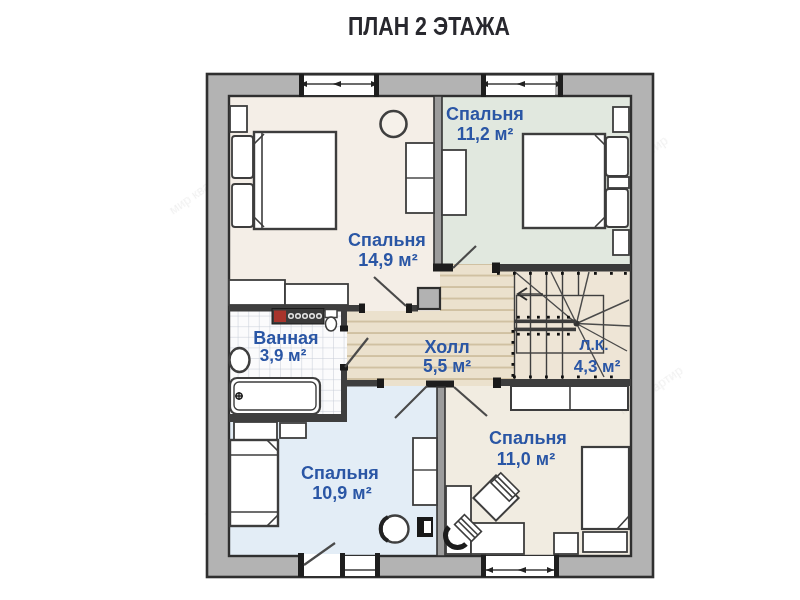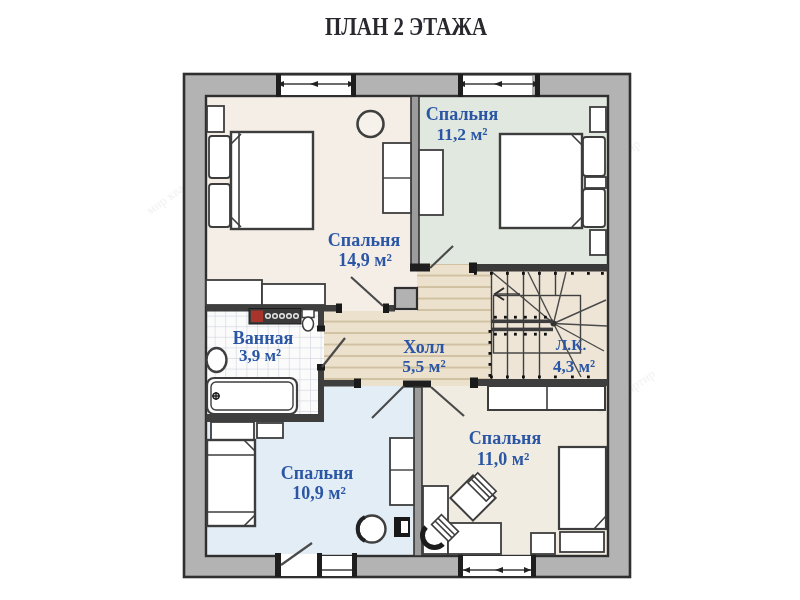--- a/index.html
+++ b/index.html
@@ -1,16 +1,16 @@
 <!DOCTYPE html>
 <html><head>
 <meta charset="utf-8">
 <style>
 html,body{margin:0;padding:0;background:#ffffff;}
-#page{width:696px;height:600px;position:relative;font-family:Liberation Serif, serif;}
+#page{width:696px;height:600px;position:relative;font-family:Liberation Sans, sans-serif;padding-left:23px;}
 </style>
 </head>
 <body>
 <div id="page">
 <svg width="800" height="600" viewBox="0 0 800 600">
 <defs>
 <pattern id="tiles" width="10.6" height="10.6" patternUnits="userSpaceOnUse" x="204" y="305">
   <rect width="10.6" height="10.6" fill="#fbfbfc"></rect>
   <path d="M0,0H10.6M0,0V10.6" stroke="#c6ccd6" stroke-width="1"></path>
 </pattern>

